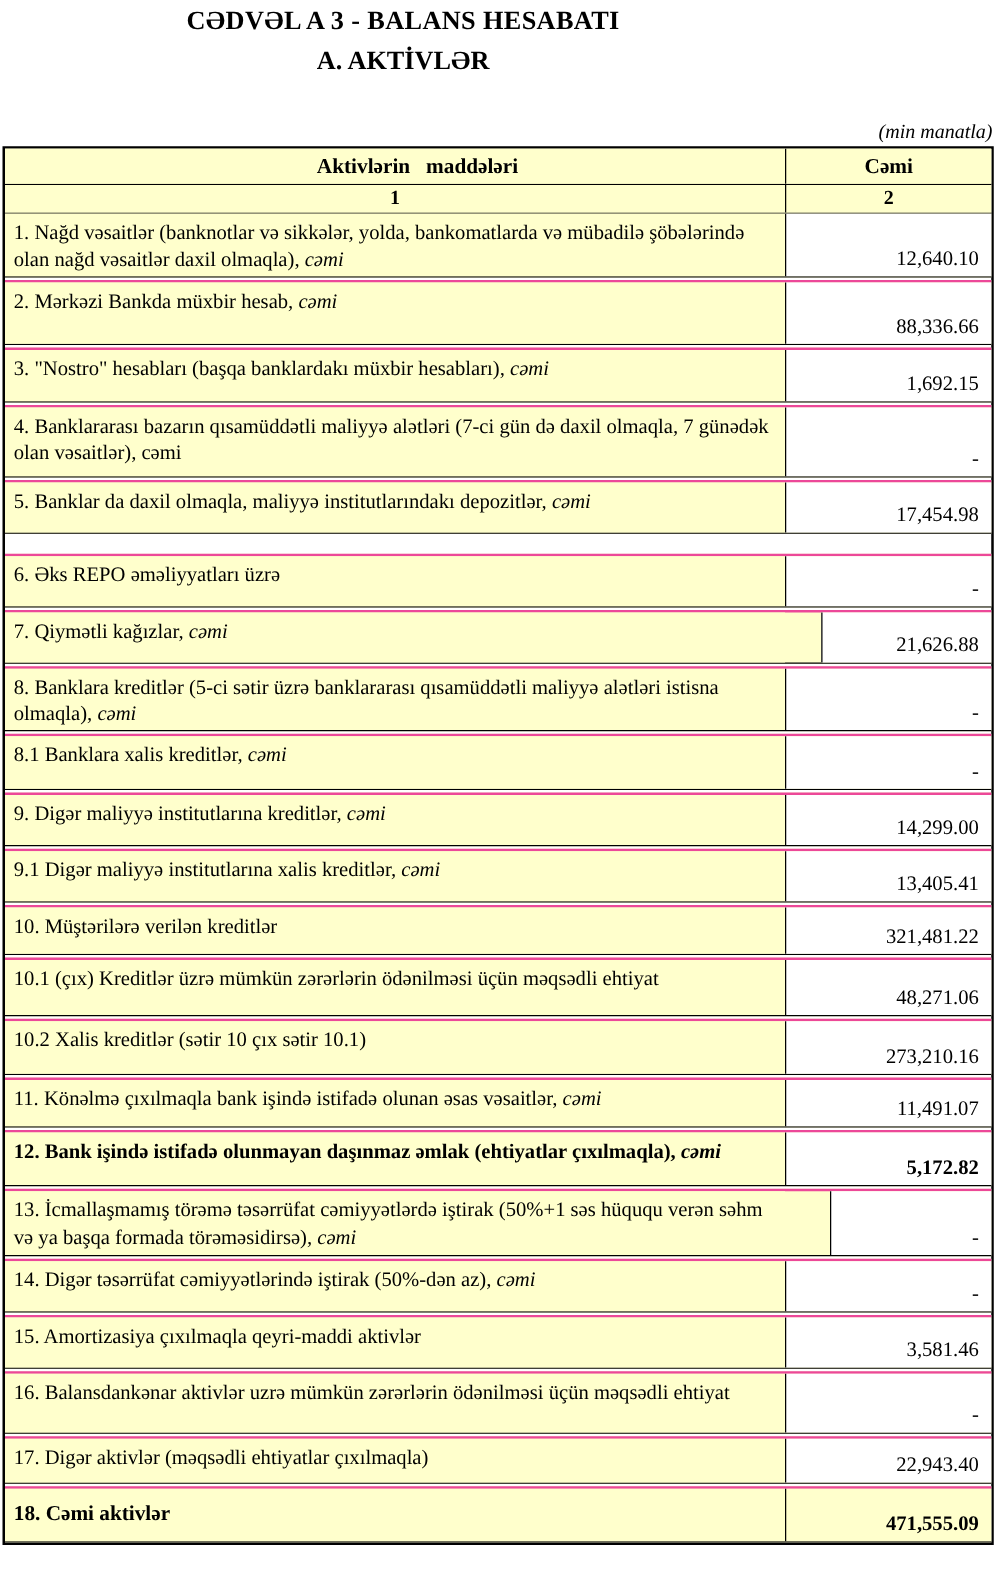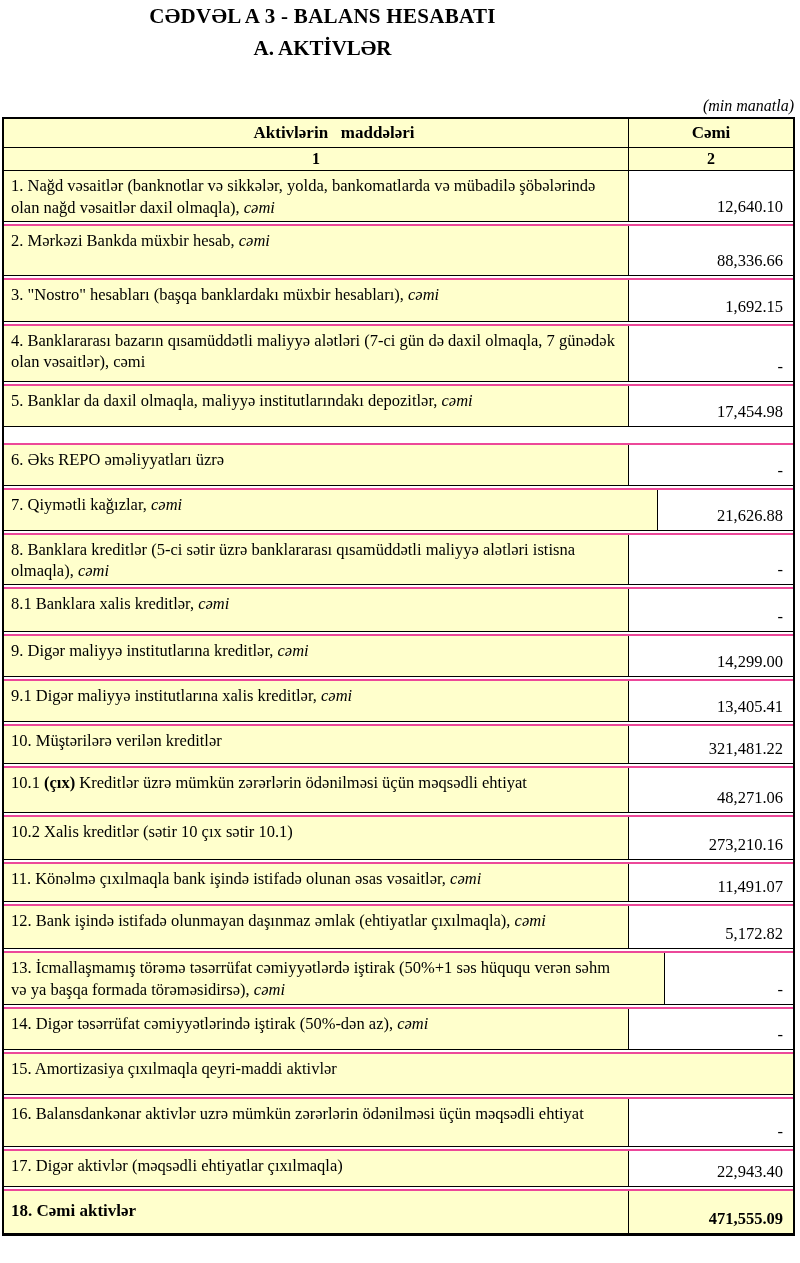--- a/index.html
+++ b/index.html
@@ -53,21 +53,21 @@
     font-size: 16.5px;
     line-height: 1.32;
     background: #FFFFCC;
   }
   .drow .cv {
     display: flex; align-items: flex-end; justify-content: flex-end;
     padding: 2px 10px 4px 4px;
     font-size: 16.5px;
     background: #ffffff;
   }
-  .s-b { font-weight: bold; }
+  .s-b { font-weight: normal; }
   .s-i { font-style: italic; }
 
   .drow.total .cl { font-weight: bold; font-size: 17px; padding-top: 9px; }
   .drow.total .cv { font-weight: bold; background: #FFFFCC; }
 </style>
 </head>
 <body>
 
 <div class="page">
 
@@ -156,37 +156,38 @@
   <div class="drow" style="min-height: 45px;">
     <div class="cl"><span class="s-p1">10.2 Xalis kreditlər (sətir 10 çıx sətir 10.1)</span><span class="s-b"></span><span class="s-p2"></span><span class="s-i"></span></div>
     <div class="cv">273,210.16</div>
   </div>
 
   <div class="drow" style="min-height: 40px;">
     <div class="cl"><span class="s-p1">11. Könəlmə çıxılmaqla bank işində istifadə olunan əsas vəsaitlər,</span><span class="s-b"></span><span class="s-p2"></span><span class="s-i"> cəmi</span></div>
     <div class="cv">11,491.07</div>
   </div>
 
-  <div class="drow" style="min-height: 45px;">
+  <div class="drow" style="min-height: 45px; font-weight: bold;">
     <div class="cl"><span class="s-p1">12. Bank işində istifadə olunmayan daşınmaz əmlak (ehtiyatlar çıxılmaqla),</span><span class="s-b"></span><span class="s-p2"></span><span class="s-i"> cəmi</span></div>
     <div class="cv">5,172.82</div>
   </div>
 
   <div class="drow" style="min-height: 54px; gap: 36px;">
     <div class="cl"><span class="s-p1">13. İcmallaşmamış törəmə təsərrüfat cəmiyyətlərdə iştirak (50%+1 səs hüququ verən səhm və ya başqa formada törəməsidirsə),</span><span class="s-b"></span><span class="s-p2"></span><span class="s-i"> cəmi</span></div>
     <div class="cv">-</div>
   </div>
 
   <div class="drow" style="min-height: 43px;">
     <div class="cl"><span class="s-p1">14. Digər təsərrüfat cəmiyyətlərində iştirak (50%-dən az),</span><span class="s-b"></span><span class="s-p2"></span><span class="s-i"> cəmi</span></div>
     <div class="cv">-</div>
   </div>
 
   <div class="drow" style="min-height: 43px;">
     <div class="cl"><span class="s-p1">15. Amortizasiya çıxılmaqla qeyri-maddi aktivlər</span><span class="s-b"></span><span class="s-p2"></span><span class="s-i"></span></div>
+    <div class="cv">3,581.46</div>
   </div>
 
   <div class="drow" style="min-height: 50px;">
     <div class="cl"><span class="s-p1">16. Balansdankənar aktivlər uzrə mümkün zərərlərin ödənilməsi üçün məqsədli ehtiyat</span><span class="s-b"></span><span class="s-p2"></span><span class="s-i"></span></div>
     <div class="cv">-</div>
   </div>
 
   <div class="drow" style="min-height: 38px;">
     <div class="cl"><span class="s-p1">17. Digər aktivlər (məqsədli ehtiyatlar çıxılmaqla)</span><span class="s-b"></span><span class="s-p2"></span><span class="s-i"></span></div>
     <div class="cv">22,943.40</div>

